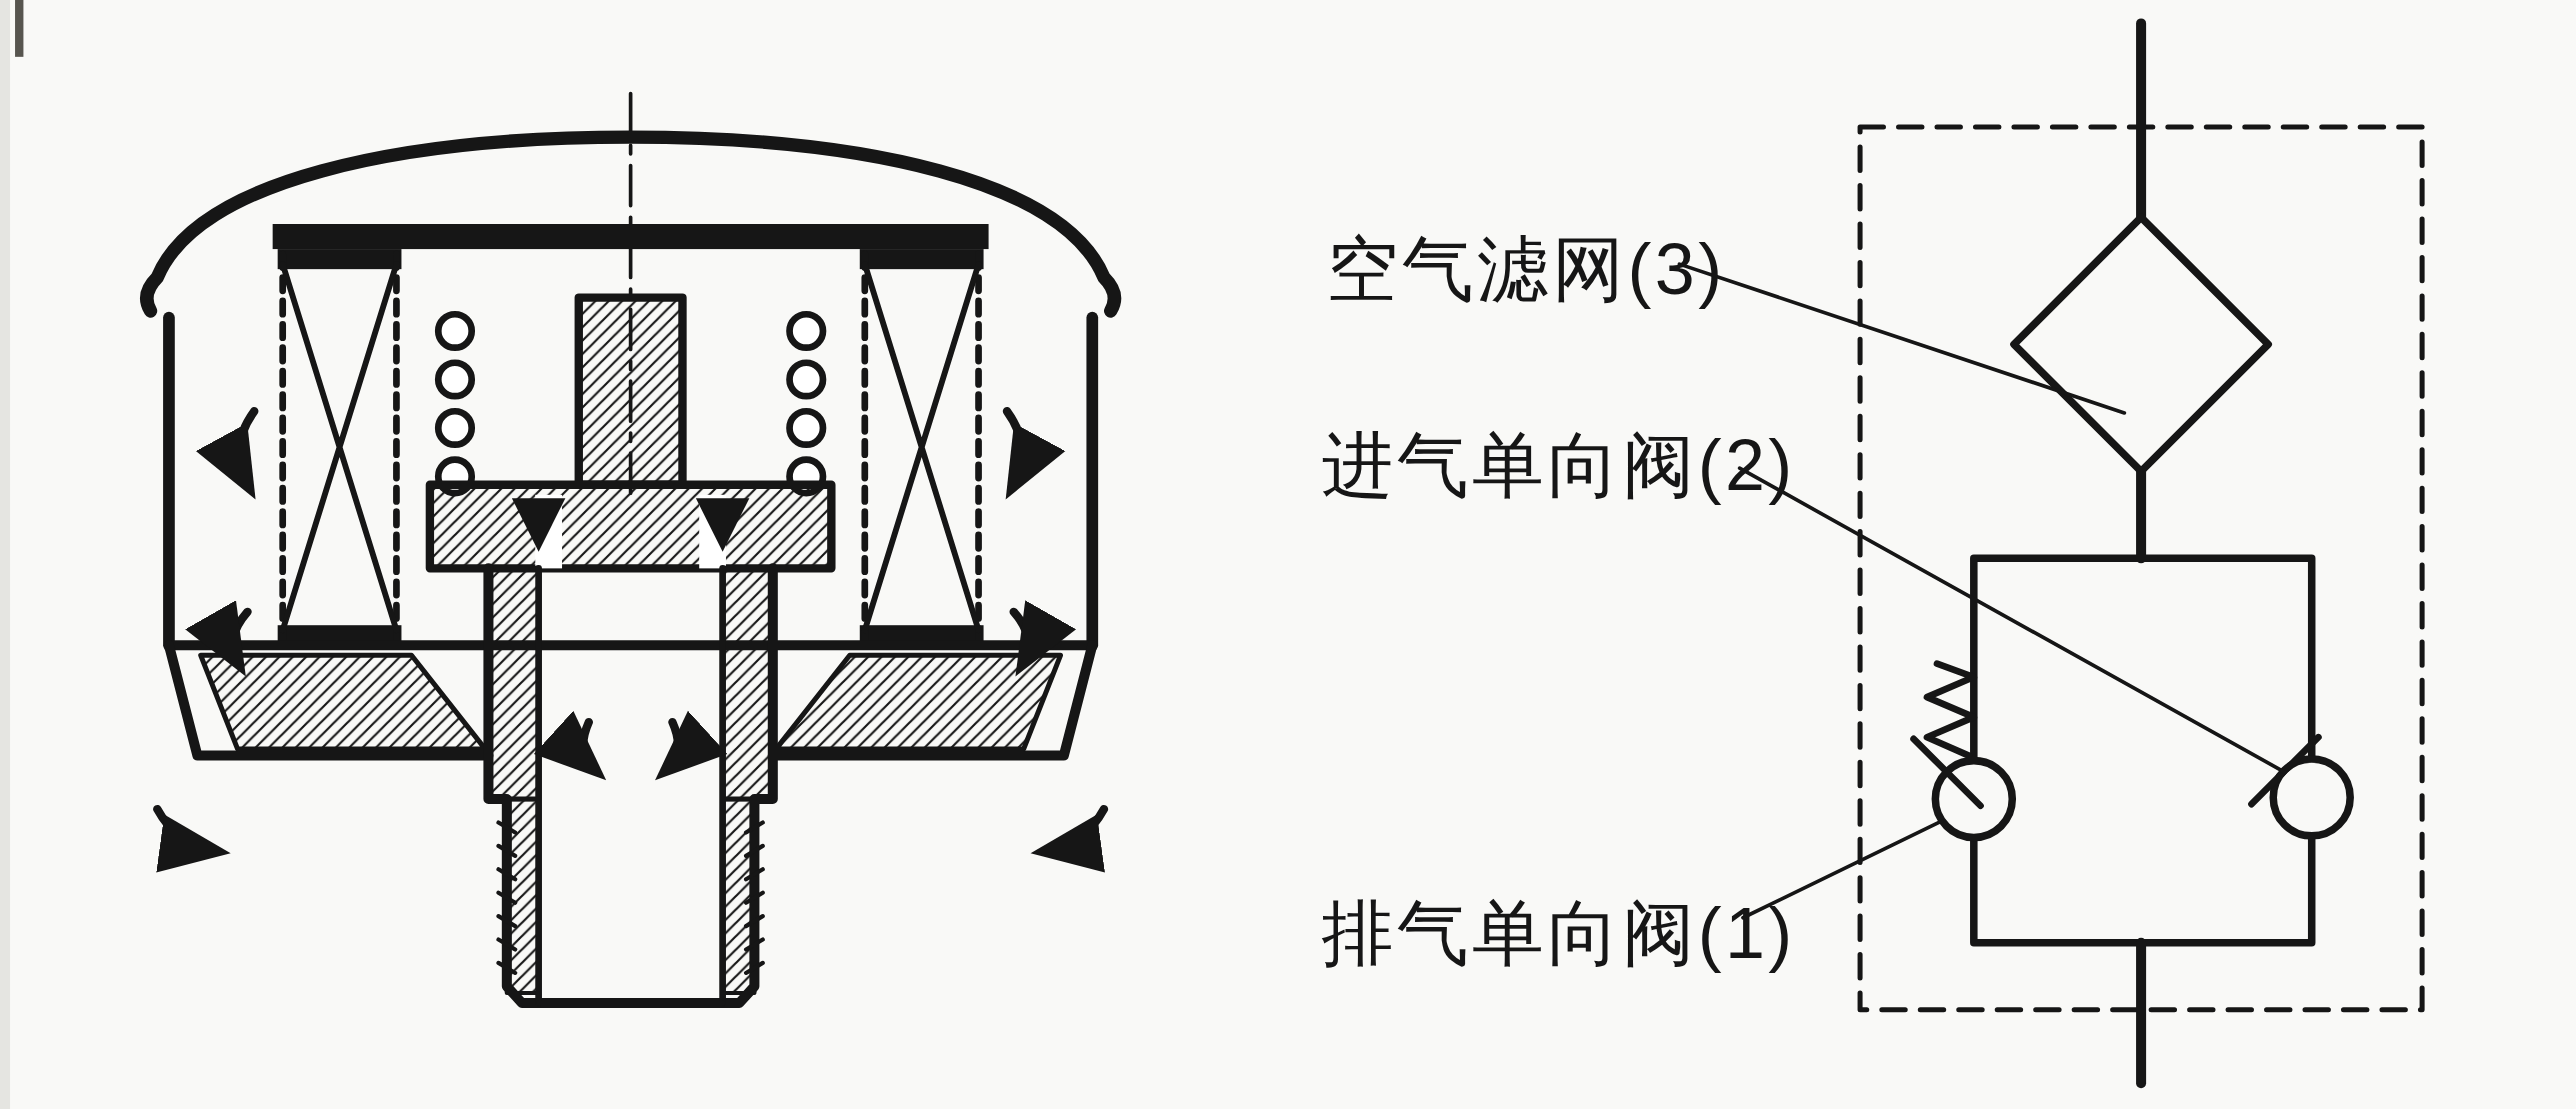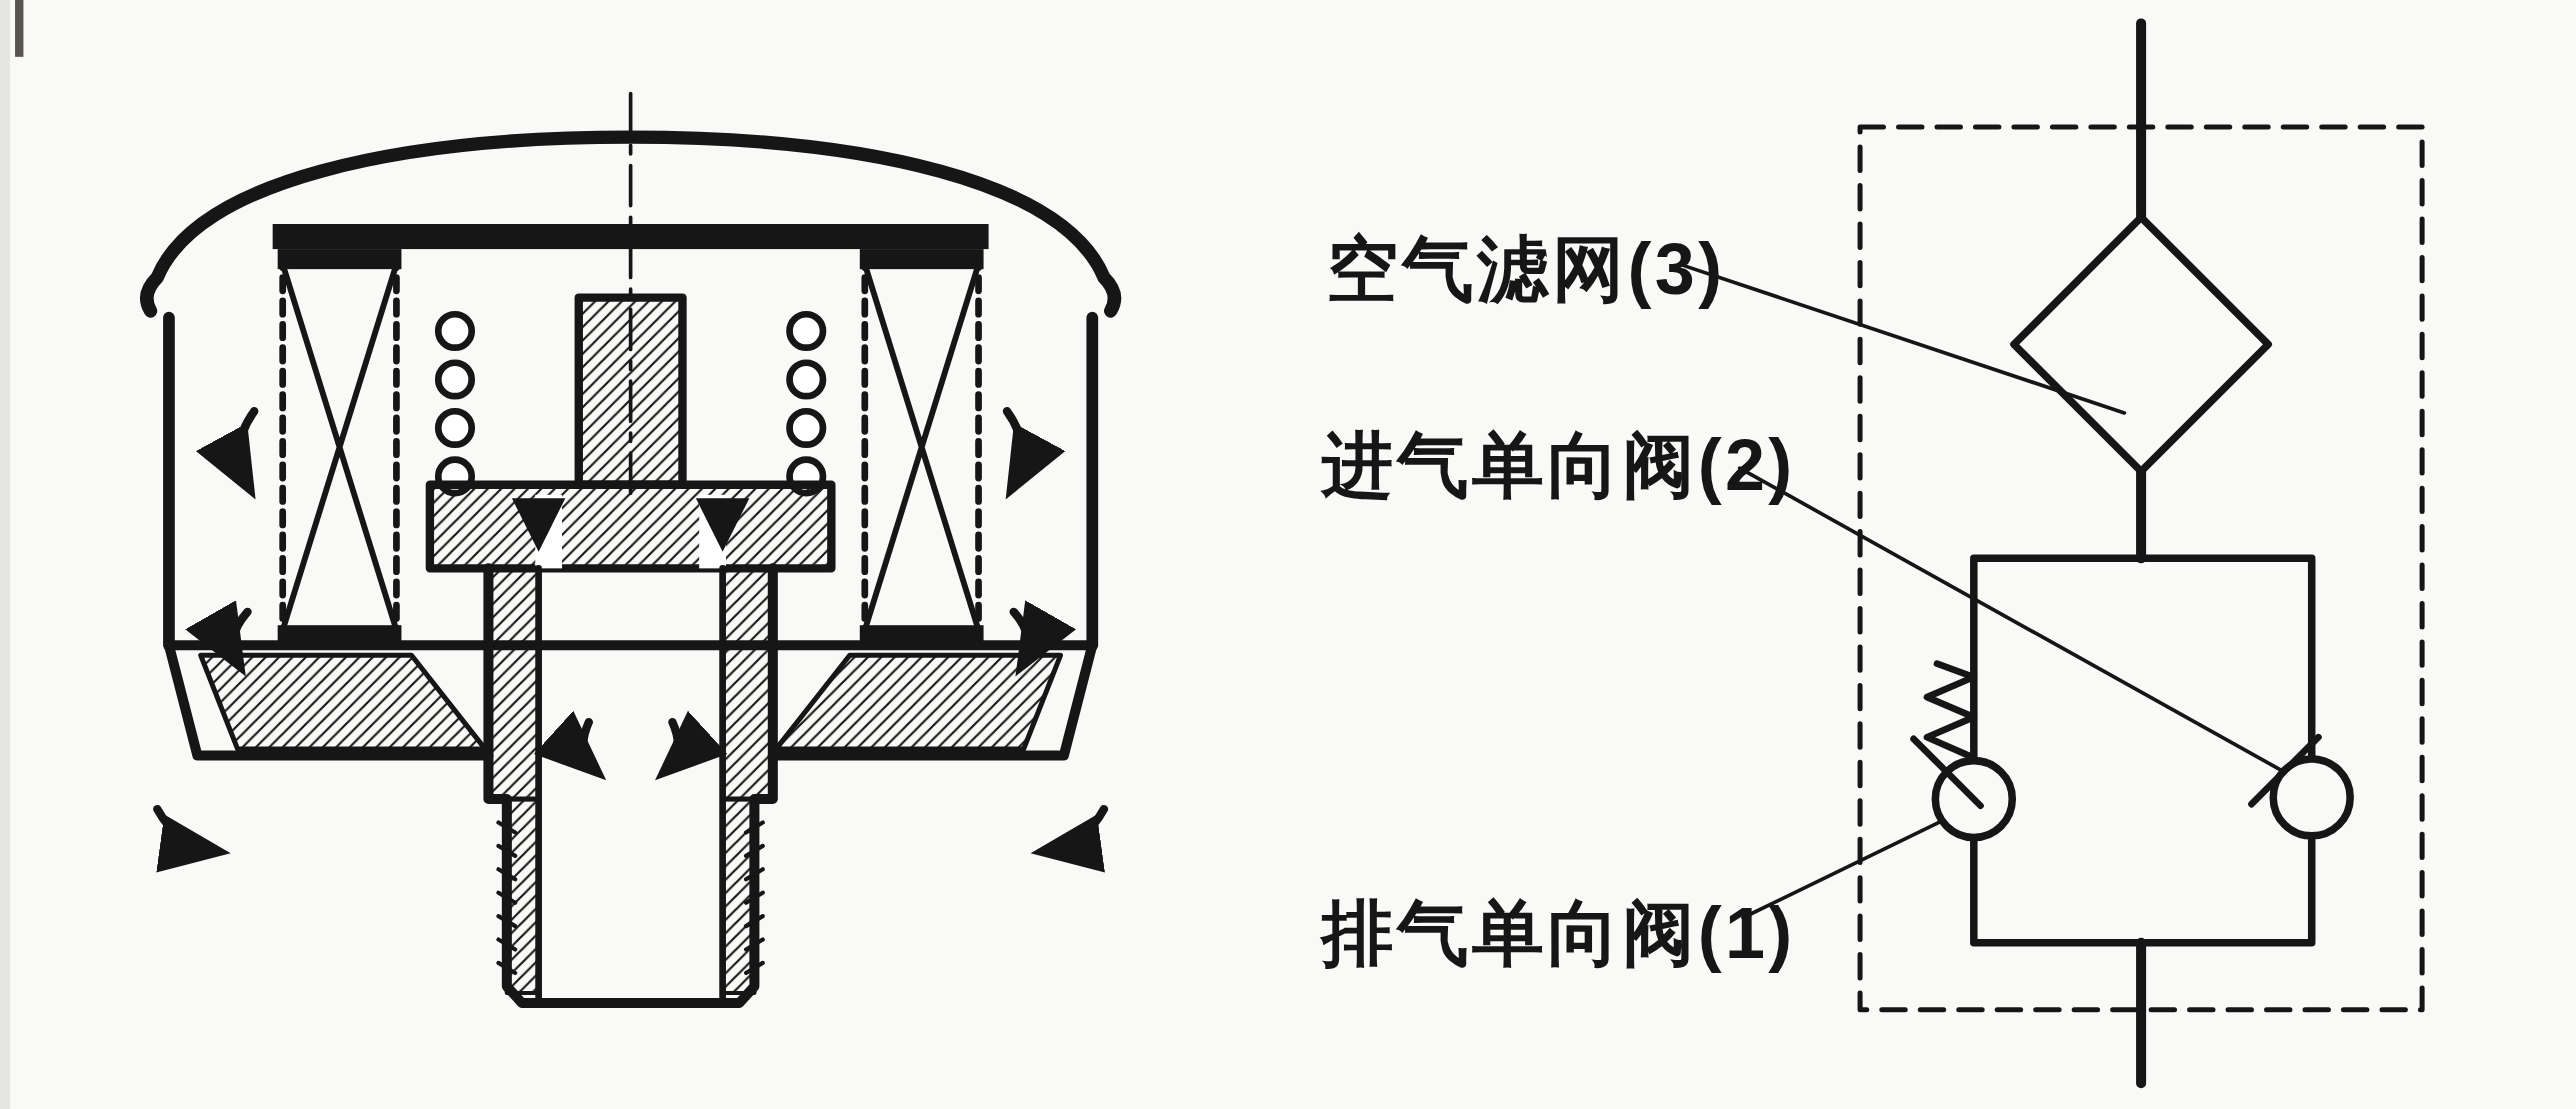--- a/index.html
+++ b/index.html
@@ -2,21 +2,21 @@
 <html style="font-size:14.6px"><head>
 <meta charset="utf-8">
 <style>
   html,body{margin:0;padding:0;}
   body{
     width:2576px;height:1110px;
     background:#f9f9f7;
     font-family:"Liberation Sans", sans-serif;
     overflow:hidden;
   }
-  .stage{position:relative;width:2576px;height:1110px;font-weight:bold;}
+  .stage{position:relative;width:2576px;height:1110px;}
   svg{display:block;position:absolute;left:0;top:0;}
   svg text{
     font-family:"Liberation Sans","DejaVu Sans",sans-serif;
     font-size:43px;
     fill:#161616;
     letter-spacing:2px;
   }
   .ink{stroke:#161616;fill:none;}
 </style>
 </head>

